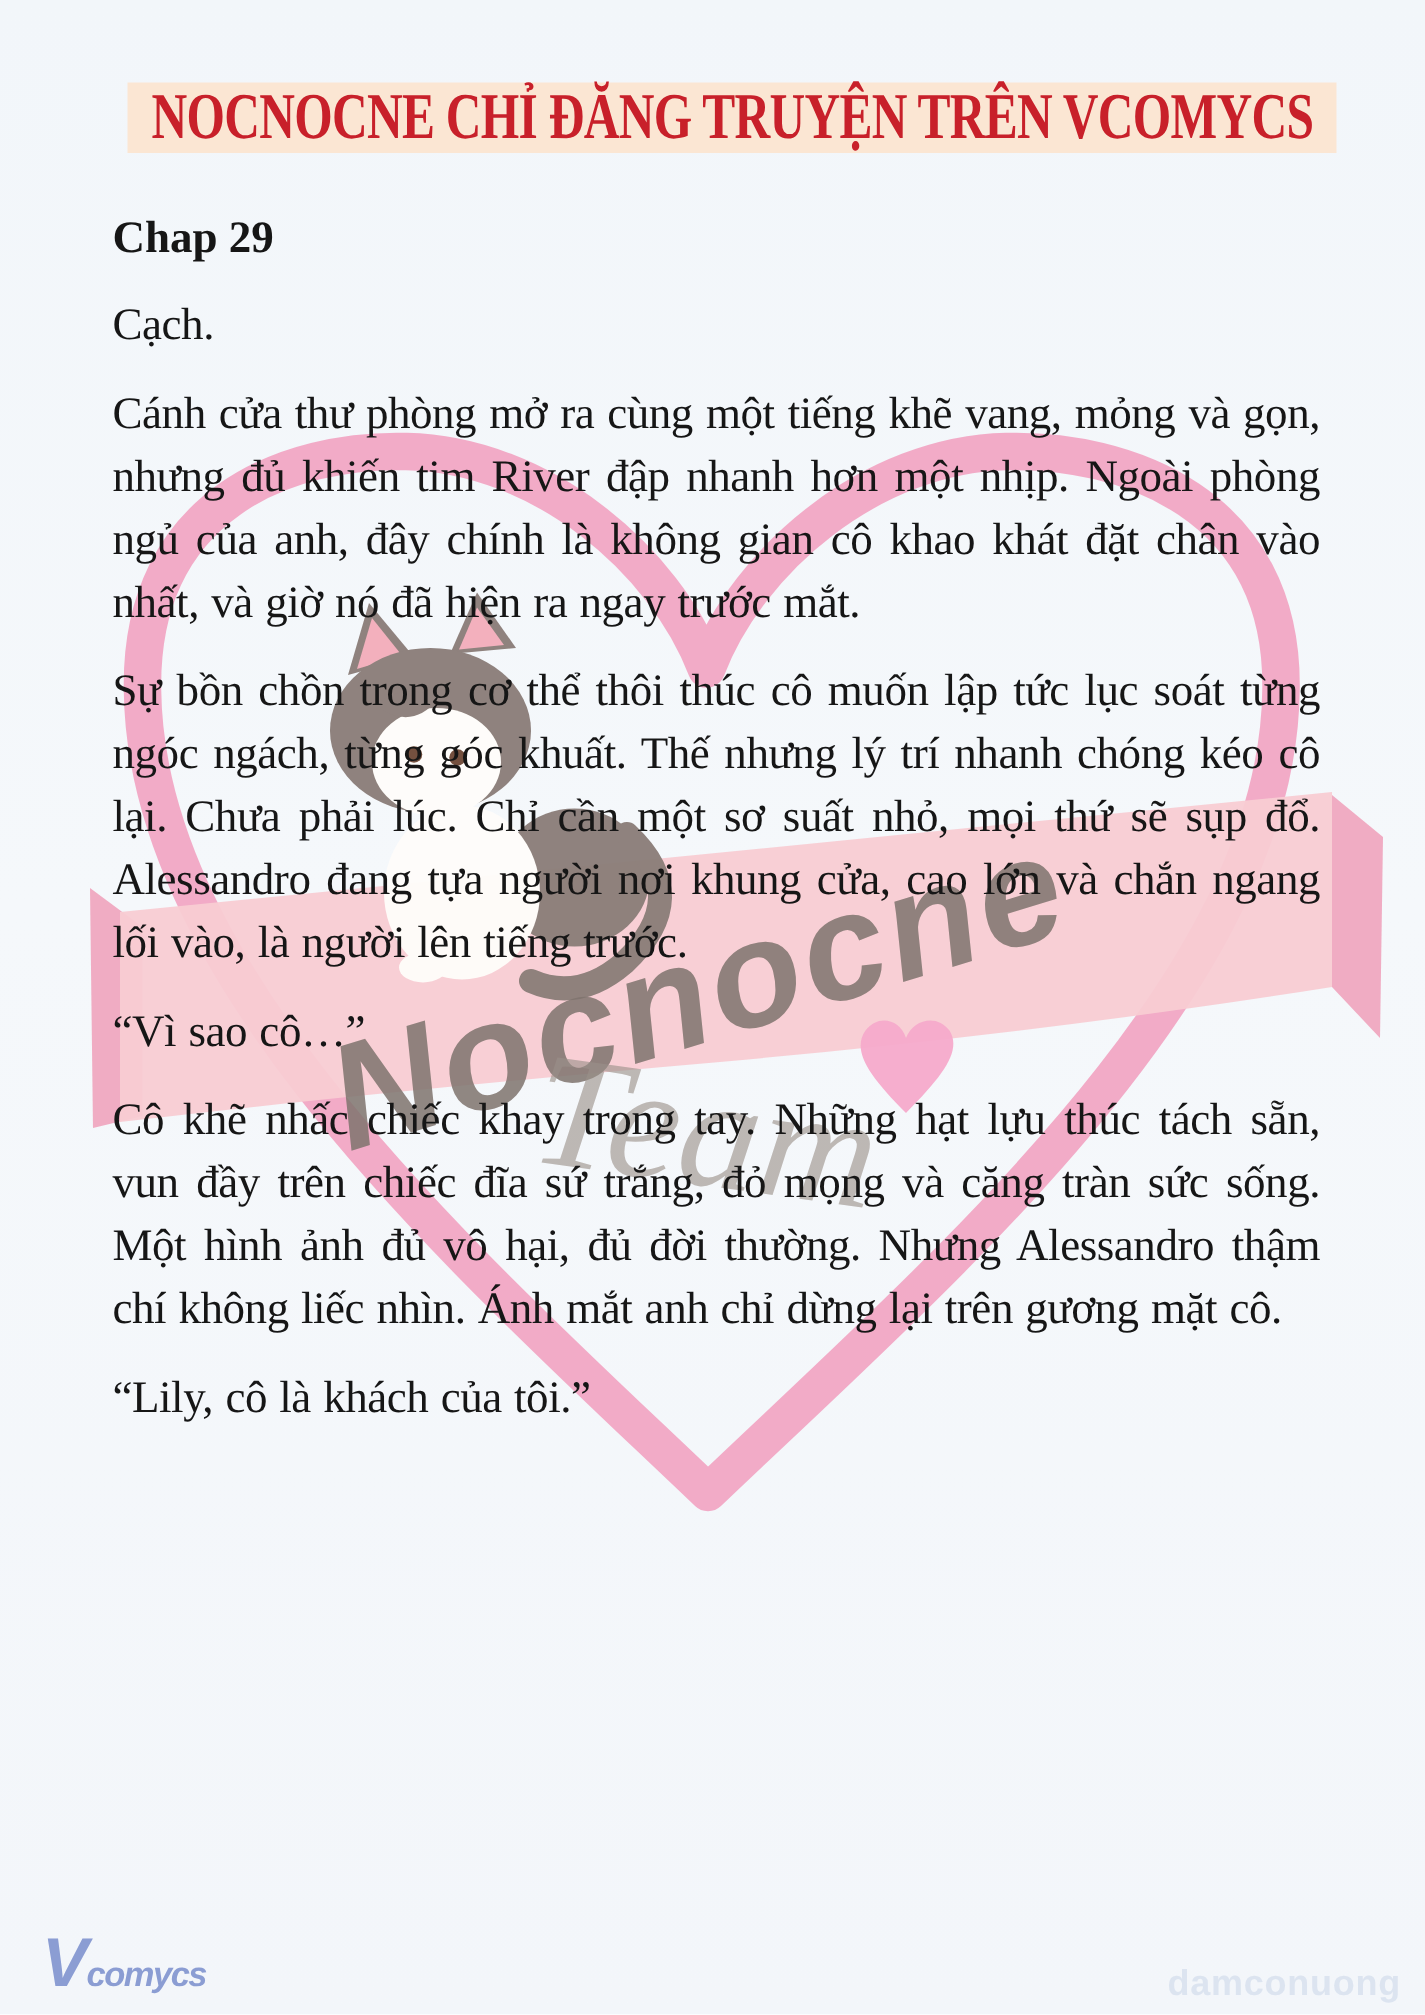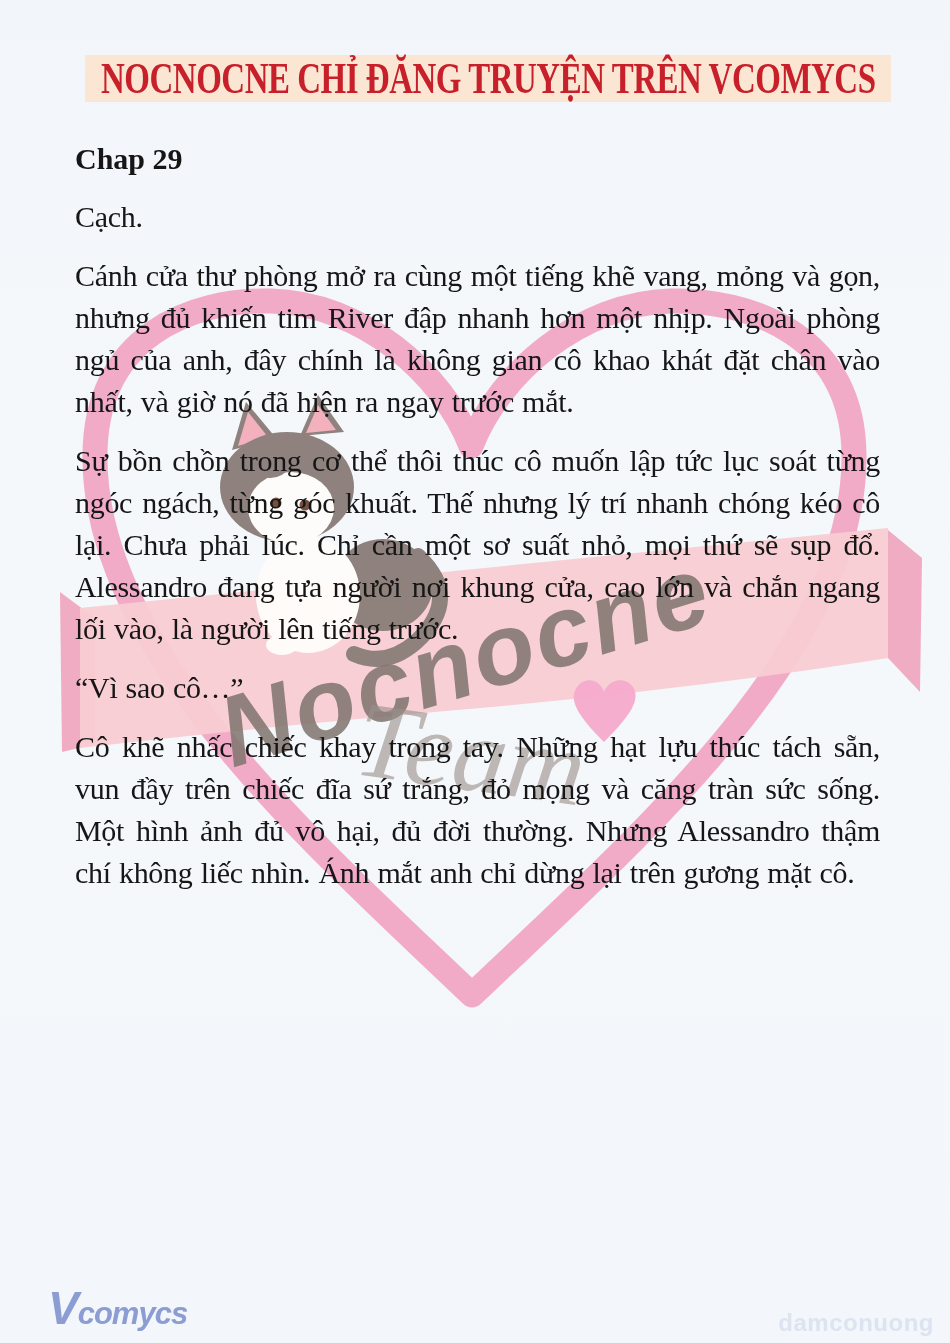--- a/index.html
+++ b/index.html
@@ -45,22 +45,22 @@
   .para {
     font-size:30px; line-height:42px; margin:0 0 17px 0;
     text-align:justify; letter-spacing:-0.3px; word-spacing:1px;
   }
 
   
   .logo {
     position:absolute; left:28px; bottom:12px; z-index:3;
     font-family:"Liberation Sans", sans-serif;
     font-style:italic; font-weight:700;
-    font-size:31px; color:#8b9dd3; letter-spacing:-1px;
-    display:inline-block; line-height:1;margin-left:20px;
+    font-size:23px; color:#8b9dd3; letter-spacing:-1px;
+    display:inline-block; line-height:1;
   }
   .logo::first-letter { font-size:46px; }
   .credit {
     position:absolute; right:16px; bottom:6px; z-index:3;
     font-family:"Liberation Sans", sans-serif;
     font-weight:700; font-size:24px; color:#dce4f0; letter-spacing:0.5px;
   }
 </style>
 </head>
 <body>
@@ -118,18 +118,19 @@
     </svg>
   </div>
 
   <div class="content">
     <p class="chapter">Chap 29</p>
     <p class="para">Cạch.</p>
     <p class="para">Cánh cửa thư phòng mở ra cùng một tiếng khẽ vang, mỏng và gọn, nhưng đủ khiến tim River đập nhanh hơn một nhịp. Ngoài phòng ngủ của anh, đây chính là không gian cô khao khát đặt chân vào nhất, và giờ nó đã hiện ra ngay trước mắt.</p>
     <p class="para">Sự bồn chồn trong cơ thể thôi thúc cô muốn lập tức lục soát từng ngóc ngách, từng góc khuất. Thế nhưng lý trí nhanh chóng kéo cô lại. Chưa phải lúc. Chỉ cần một sơ suất nhỏ, mọi thứ sẽ sụp đổ. Alessandro đang tựa người nơi khung cửa, cao lớn và chắn ngang lối vào, là người lên tiếng trước.</p>
     <p class="para">“Vì sao cô…”</p>
     <p class="para">Cô khẽ nhấc chiếc khay trong tay. Những hạt lựu thúc tách sẵn, vun đầy trên chiếc đĩa sứ trắng, đỏ mọng và căng tràn sức sống. Một hình ảnh đủ vô hại, đủ đời thường. Nhưng Alessandro thậm chí không liếc nhìn. Ánh mắt anh chỉ dừng lại trên gương mặt cô.</p>
+    <p class="para">“Lily, cô là khách của tôi.”</p>
   </div>
 
   <span class="logo">Vcomycs</span>
   <span class="credit">damconuong</span>
 
 </div>
 
 </body></html>

